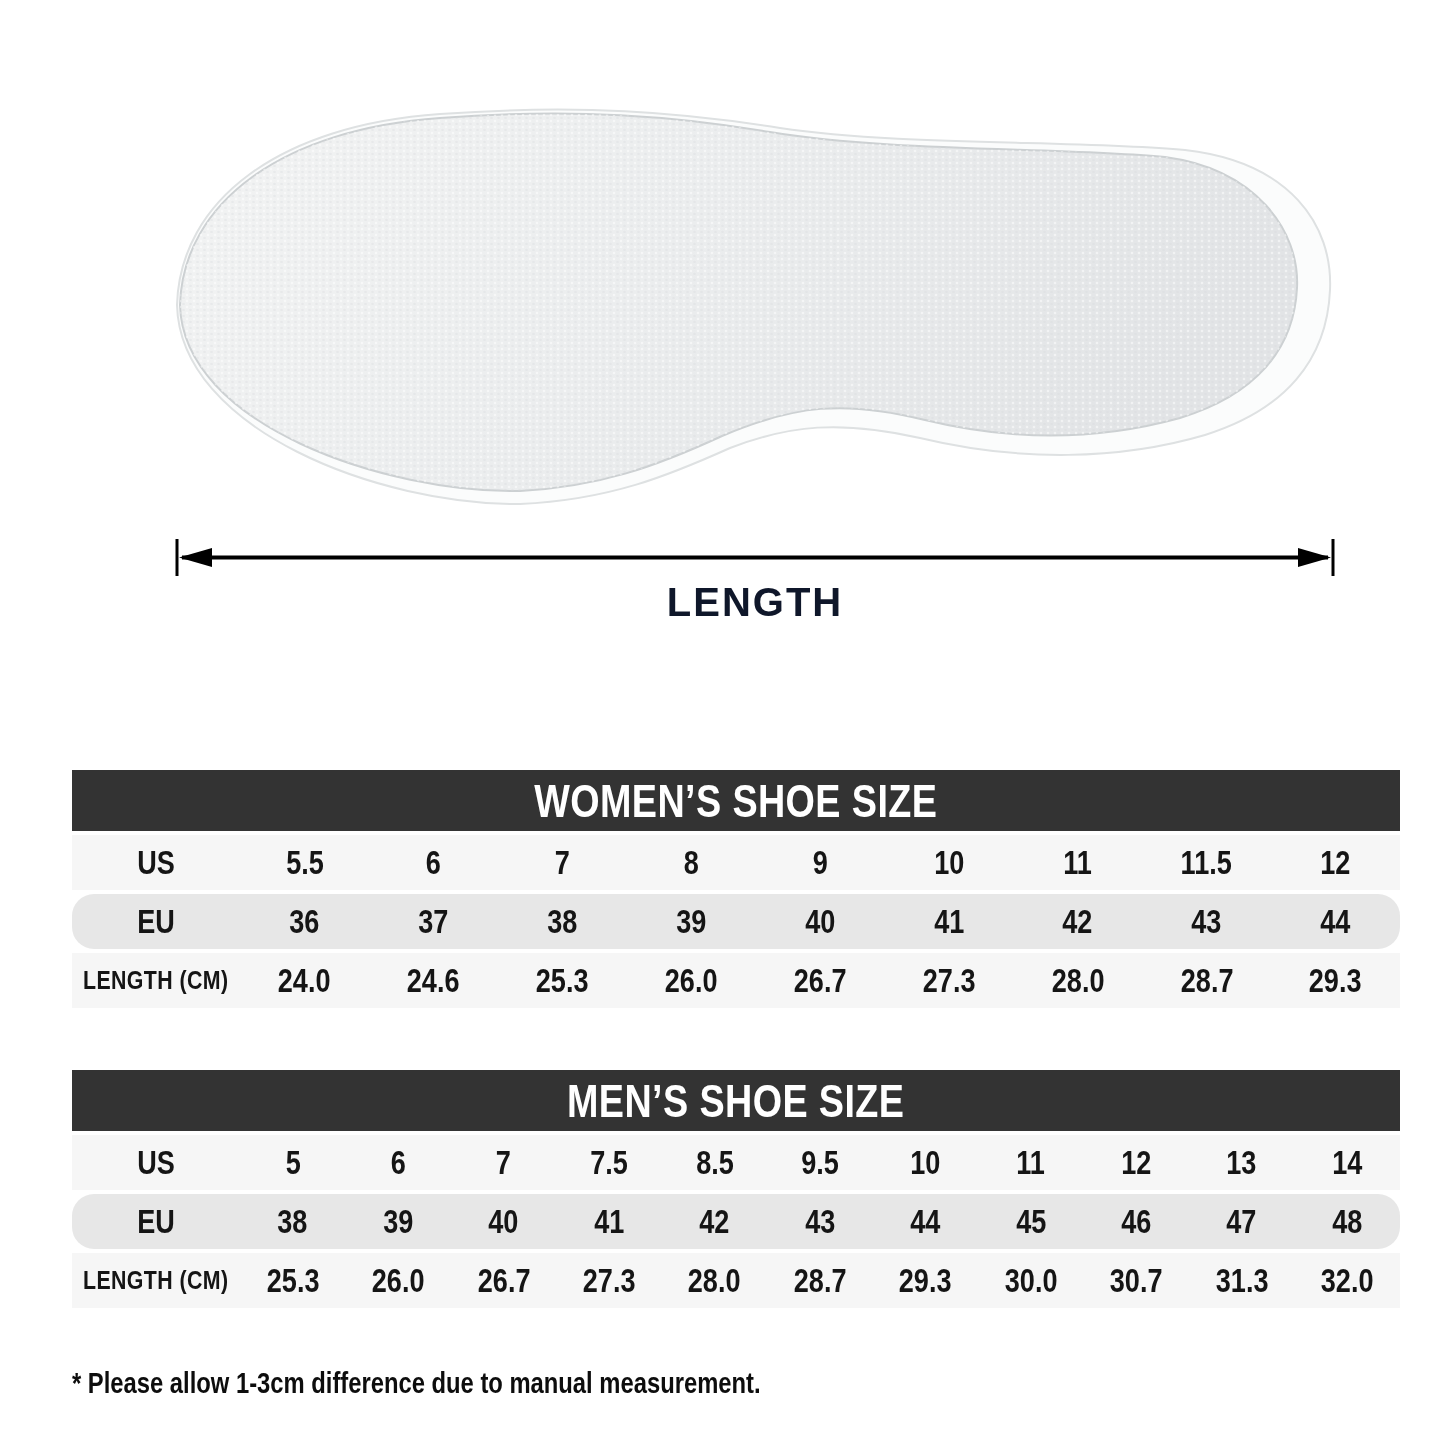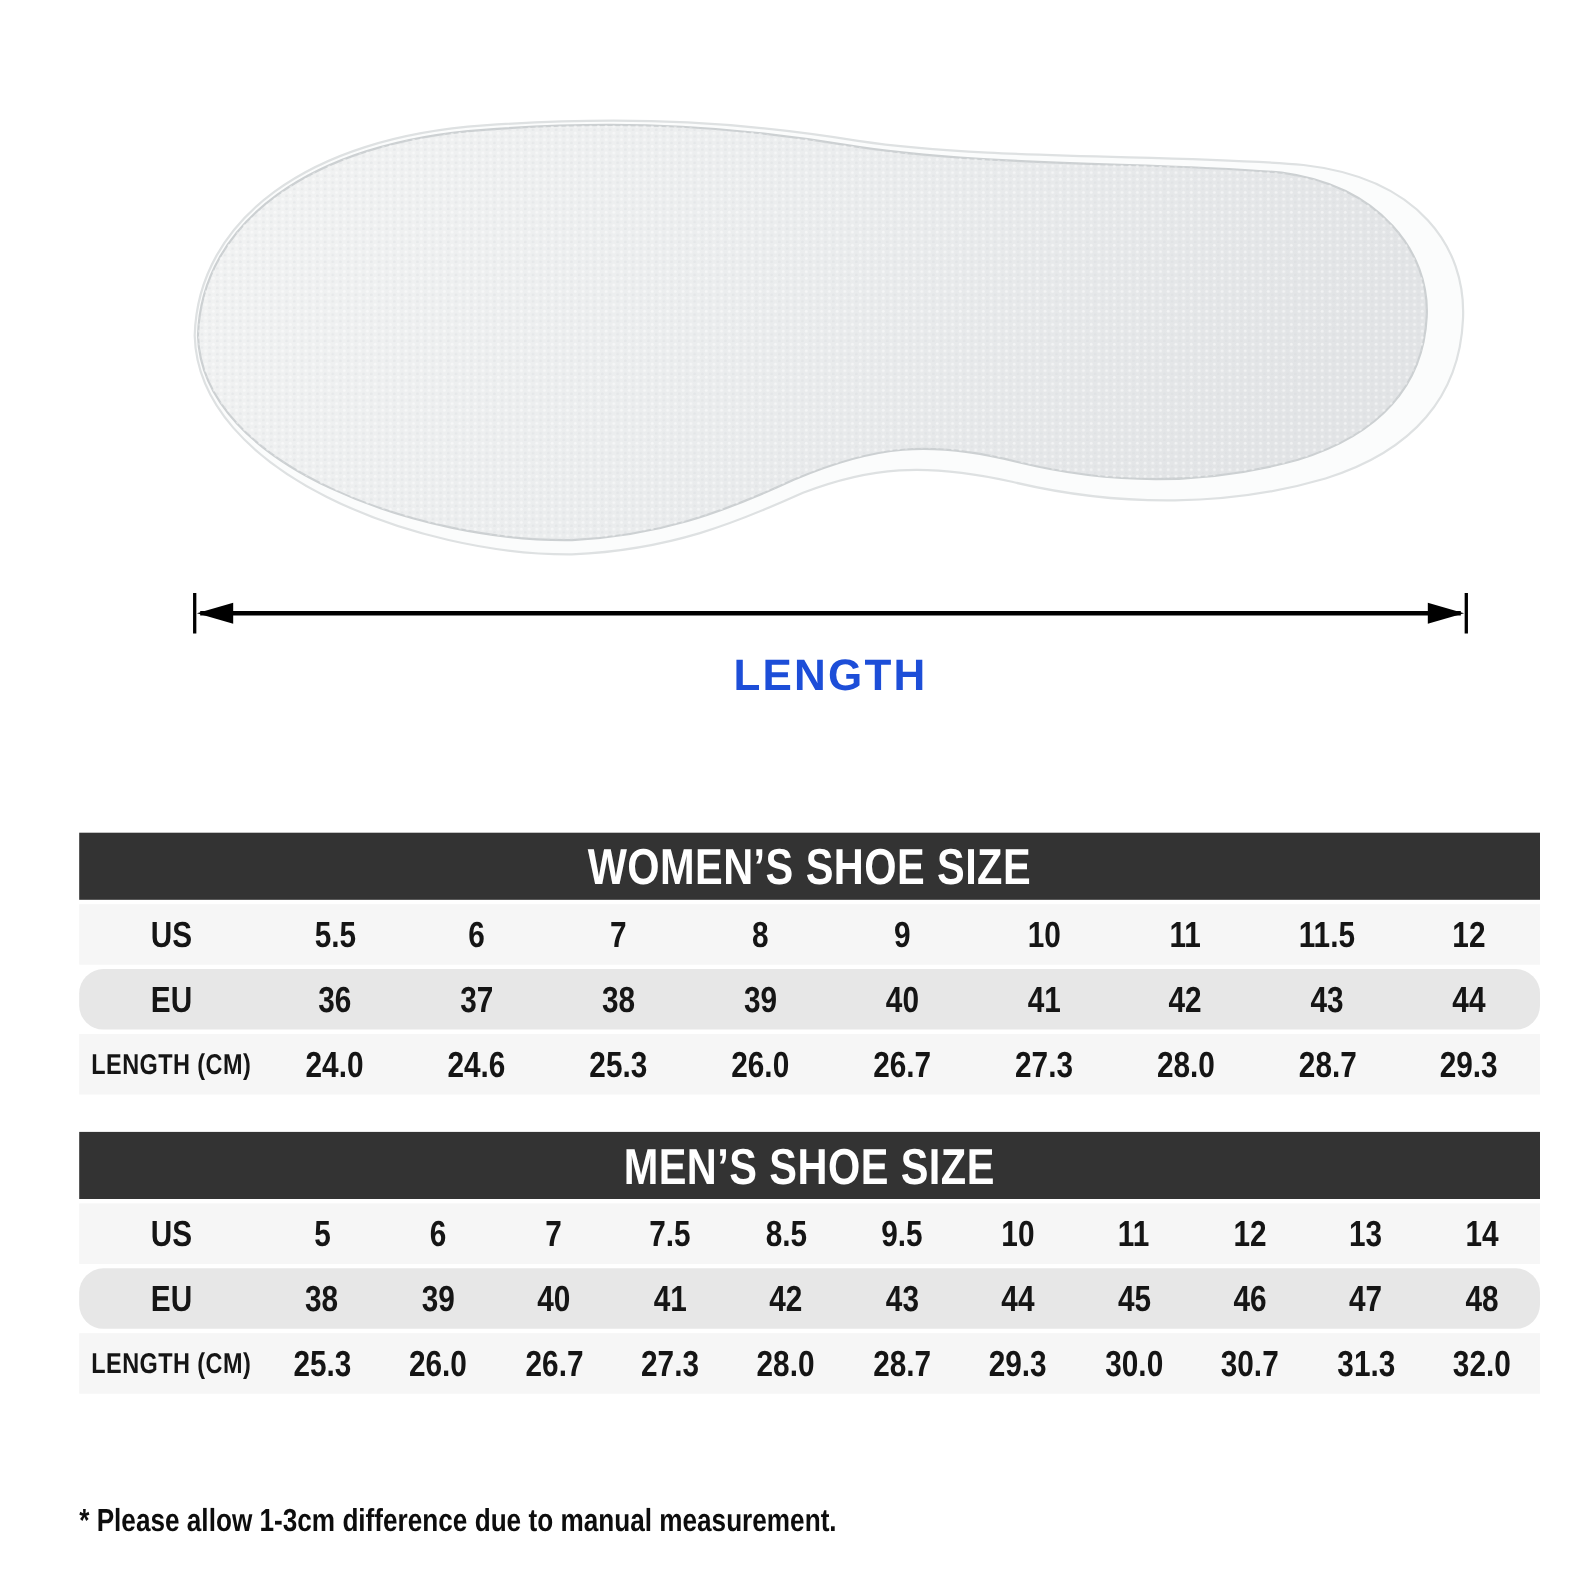--- a/index.html
+++ b/index.html
@@ -7,30 +7,30 @@
     position:relative;width:1445px;height:1445px;background:#fff;overflow:hidden;
     font-family:"Liberation Sans", sans-serif;color:#151515;
   }
   
   .insole-wrap{position:absolute;left:150px;top:95px;width:1200px;height:420px;}
   .insole-wrap svg{display:block;width:100%;height:100%;}
   
   .measure{position:absolute;left:160px;top:535px;width:1190px;}
   .measure svg{display:block;width:1190px;height:45px;}
   .measure-label{
-    margin-top:12px;text-align:center;font-weight:700;font-size:40px;
-    letter-spacing:2px;color:#1d4ed8;
+    text-align:center;font-weight:700;font-size:40px;
+    letter-spacing:2px;color:#0f172a;
   }
   
   .size-table{position:absolute;left:72px;width:1328px;}
   .size-table.women{top:757px;}
-  .size-table.men{top:1029px;text-align:center;}
+  .size-table.men{top:1057px;text-align:center;}
   .tbl-head{
     height:61px;background:var(--header-bg,#333);display:flex;
-    align-items:center;justify-content:center;
+    align-items:center;justify-content:center;margin-top:13px;
   }
   .tbl-title{color:#fff;font-weight:700;font-size:46px;letter-spacing:.5px;}
   .trow{
     display:grid;grid-template-columns:168px repeat(var(--n,9),1fr);
     height:55px;margin-top:4px;background:var(--row-light,#f6f6f6);
   }
   .trow.alt{background:var(--row-alt,#e7e7e7);border-radius:22px;}
   .cell{display:flex;align-items:center;justify-content:center;}
   .cell span{font-weight:700;font-size:33px;color:var(--text,#151515);}
   .cell.label.small span{font-size:26px;letter-spacing:.5px;}

